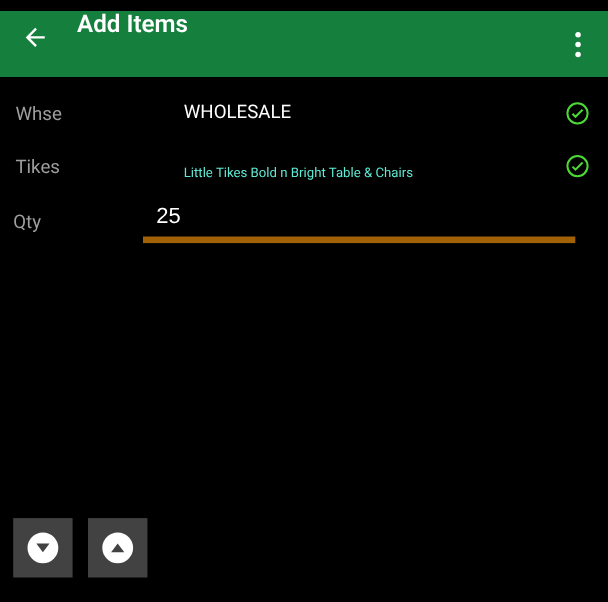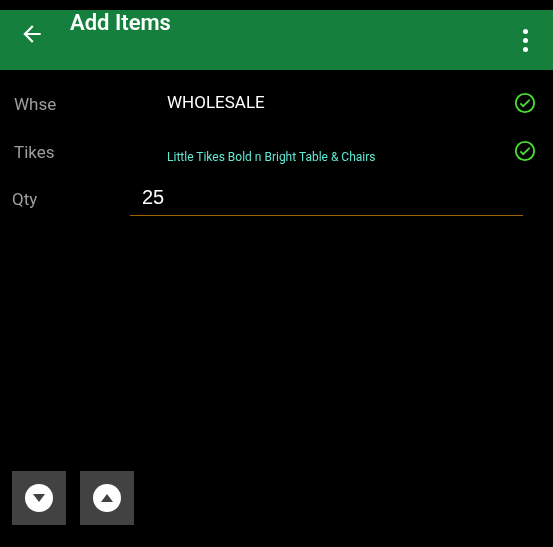--- a/index.html
+++ b/index.html
@@ -102,21 +102,21 @@
   }
   .qty-input-wrap {
     flex: 1;
     position: relative;
     padding-right: 18px;
   }
   .qty-input {
     width: 100%;
     background: transparent;
     border: none;
-    border-bottom: 1px solid #a16207;
+    border-bottom: 6px solid #a16207;
     color: #fff;
     font-size: 20px;
     padding: 6px 2px 6px 12px;
     outline: none;
   }
 
   .bottom-buttons {
     position: absolute;
     left: 12px;
     bottom: 22px;

